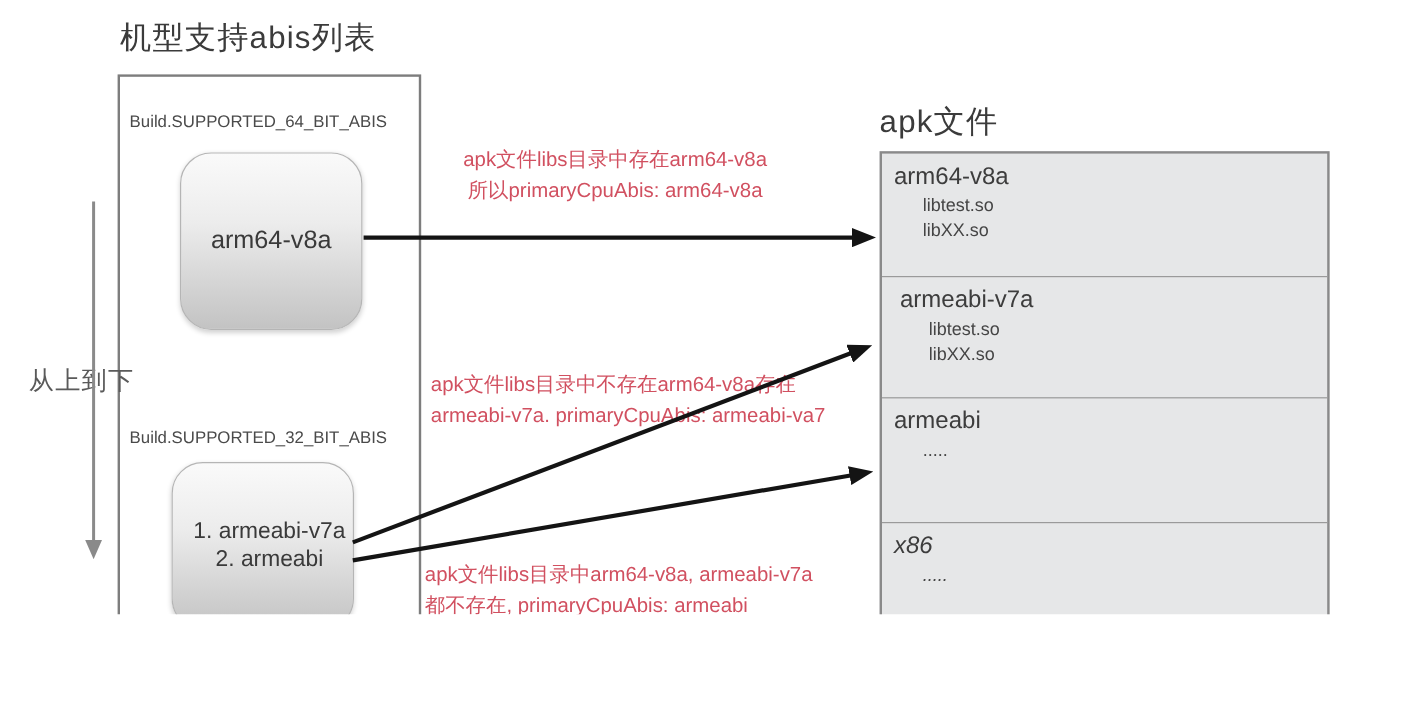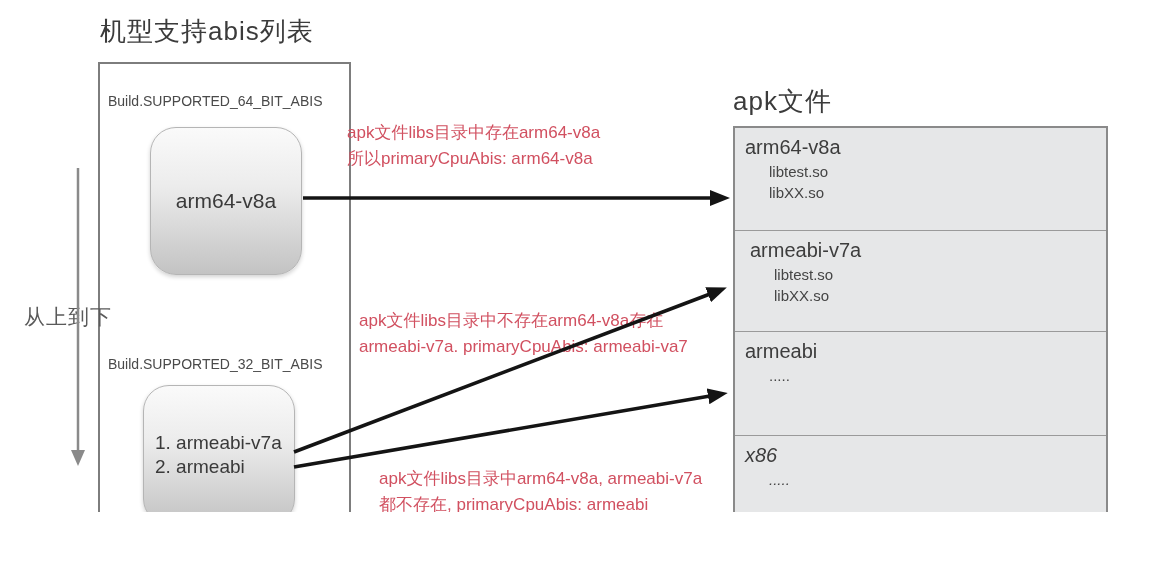--- a/index.html
+++ b/index.html
@@ -51,21 +51,21 @@
     display: flex; align-items: center; justify-content: center;
   }
   .abi-box.b64 .abi-line { font-size: 21px; color: #3a3a3a; }
   .abi-box.b32 {
     left: 143px; top: 385px;
     width: 152px; height: 140px;
     display: flex; flex-direction: column; justify-content: center;
     padding-left: 11px;
   }
   .abi-box.b32 .abi-line {
-    font-size: 19px; color: #3a3a3a; line-height: 24px;
+    font-size: 19px; color: #3a3a3a; line-height: 24px; text-align: center;
   }
   .flow-label {
     position: absolute;
     left: 24px; top: 303px;
     font-size: 21px;
     color: #5a5a5a;
     letter-spacing: 1px;
     white-space: nowrap;
   }
   .apk-title {
@@ -105,23 +105,23 @@
     font-size: 15px;
     color: #454545;
     line-height: 21px;
   }
   .annotation {
     position: absolute;
     font-size: 17px;
     line-height: 26px;
     white-space: nowrap;
   }
-  .annotation.a0 { left: 347px; top: 120px; }
+  .annotation.a0 { left: 386px; top: 120px; text-align: center; }
   .annotation.a1 { left: 359px; top: 308px; }
-  .annotation.a2 { left: 354px; top: 466px; margin-left: 25px; }
+  .annotation.a2 { left: 354px; top: 466px; }
   #arrow-layer {
     position: absolute;
     left: 0; top: 0;
     width: 1172px; height: 586px;
     pointer-events: none;
   }
 </style>
 </head>
 <body>
 

